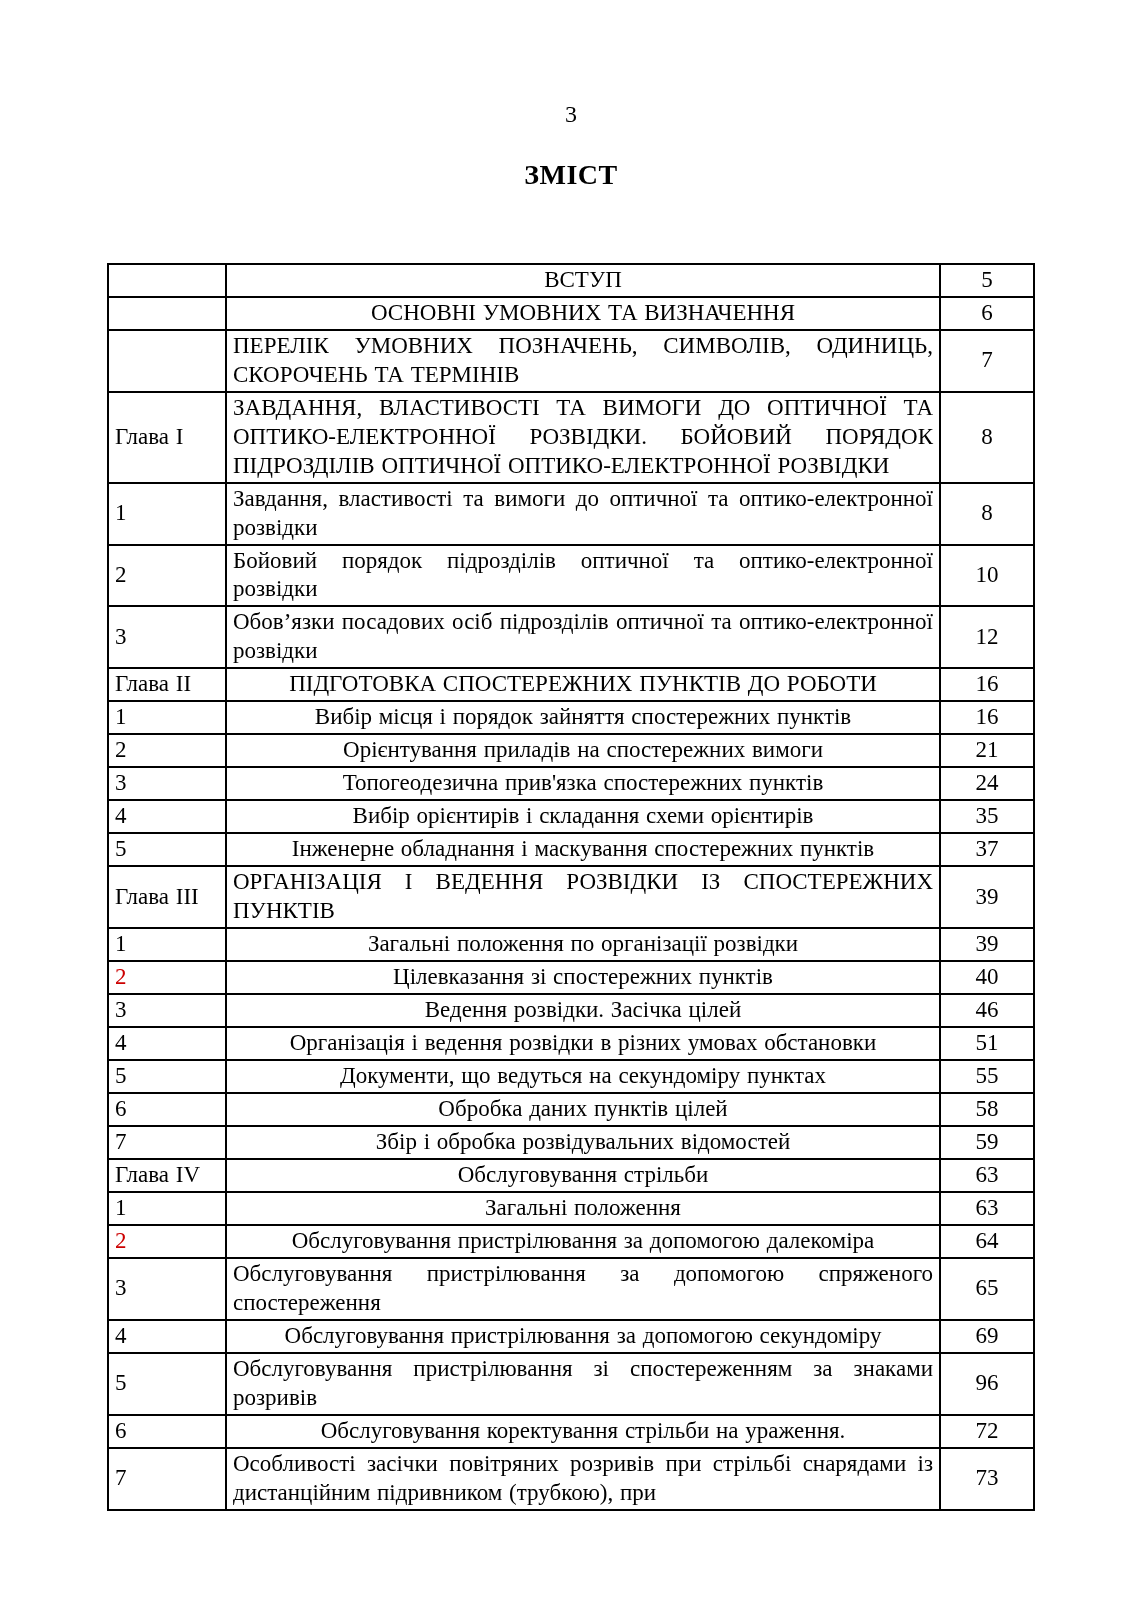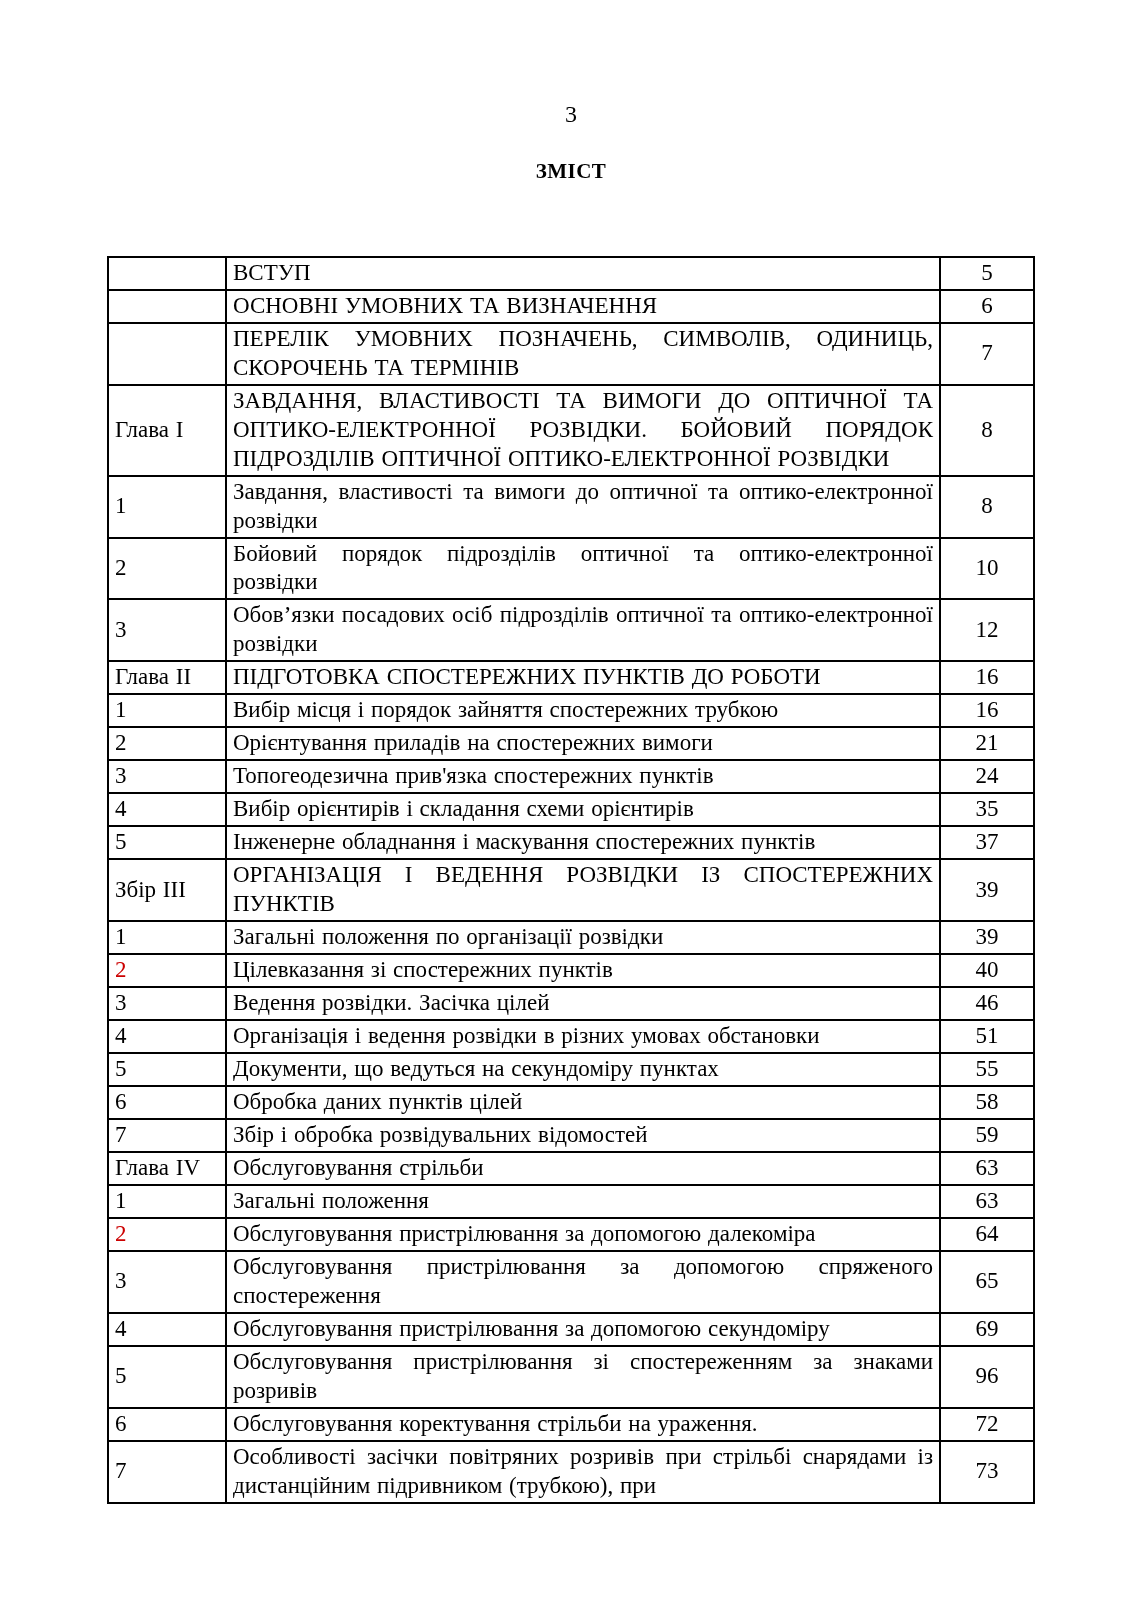--- a/index.html
+++ b/index.html
@@ -19,21 +19,21 @@
     padding-top: 100px;
     overflow: hidden;
   }
   .page-number {
     text-align: center;
     font-size: 24px;
     line-height: 1.2;
   }
   .doc-title {
     text-align: center;
-    font-size: 21px;
+    font-size: 28px;
     font-weight: bold;
     margin-top: 30px;
     letter-spacing: 0.5px;
   }
   table.toc-table {
     border-collapse: collapse;
     margin: 72px auto 0 auto;
     width: 912px;
     table-layout: fixed;
   }
@@ -43,21 +43,21 @@
     line-height: 1.26;
     padding: 1px 6px;
     vertical-align: middle;
     word-spacing: 1px;
   }
   td.col-label {
     width: 104px;
   }
   td.col-title {
     width: 700px;
-    text-align: left;
+    text-align: center;
     padding-left: 10px;
     padding-right: 10px;
   }
   td.col-title.justify {
     text-align: justify;
   }
   td.col-page {
     width: 80px;
     text-align: center;
   }
@@ -108,21 +108,21 @@
           <td class="col-title justify">Обов’язки посадових осіб підрозділів оптичної та оптико-електронної розвідки</td>
           <td class="col-page">12</td>
         </tr>
         <tr>
           <td class="col-label">Глава II</td>
           <td class="col-title">ПІДГОТОВКА СПОСТЕРЕЖНИХ ПУНКТІВ ДО РОБОТИ</td>
           <td class="col-page">16</td>
         </tr>
         <tr>
           <td class="col-label">1</td>
-          <td class="col-title">Вибір місця і порядок зайняття спостережних трубкою</td>
+          <td class="col-title">Вибір місця і порядок зайняття спостережних пунктів</td>
           <td class="col-page">16</td>
         </tr>
         <tr>
           <td class="col-label">2</td>
           <td class="col-title">Орієнтування приладів на спостережних вимоги</td>
           <td class="col-page">21</td>
         </tr>
         <tr>
           <td class="col-label">3</td>
           <td class="col-title">Топогеодезична прив'язка спостережних пунктів</td>
@@ -132,21 +132,21 @@
           <td class="col-label">4</td>
           <td class="col-title">Вибір орієнтирів і складання схеми орієнтирів</td>
           <td class="col-page">35</td>
         </tr>
         <tr>
           <td class="col-label">5</td>
           <td class="col-title">Інженерне обладнання і маскування спостережних пунктів</td>
           <td class="col-page">37</td>
         </tr>
         <tr>
-          <td class="col-label">Збір III</td>
+          <td class="col-label">Глава III</td>
           <td class="col-title justify">ОРГАНІЗАЦІЯ І ВЕДЕННЯ РОЗВІДКИ ІЗ СПОСТЕРЕЖНИХ ПУНКТІВ</td>
           <td class="col-page">39</td>
         </tr>
         <tr>
           <td class="col-label">1</td>
           <td class="col-title">Загальні положення по організації розвідки</td>
           <td class="col-page">39</td>
         </tr>
         <tr>
           <td class="col-label red-label">2</td>

